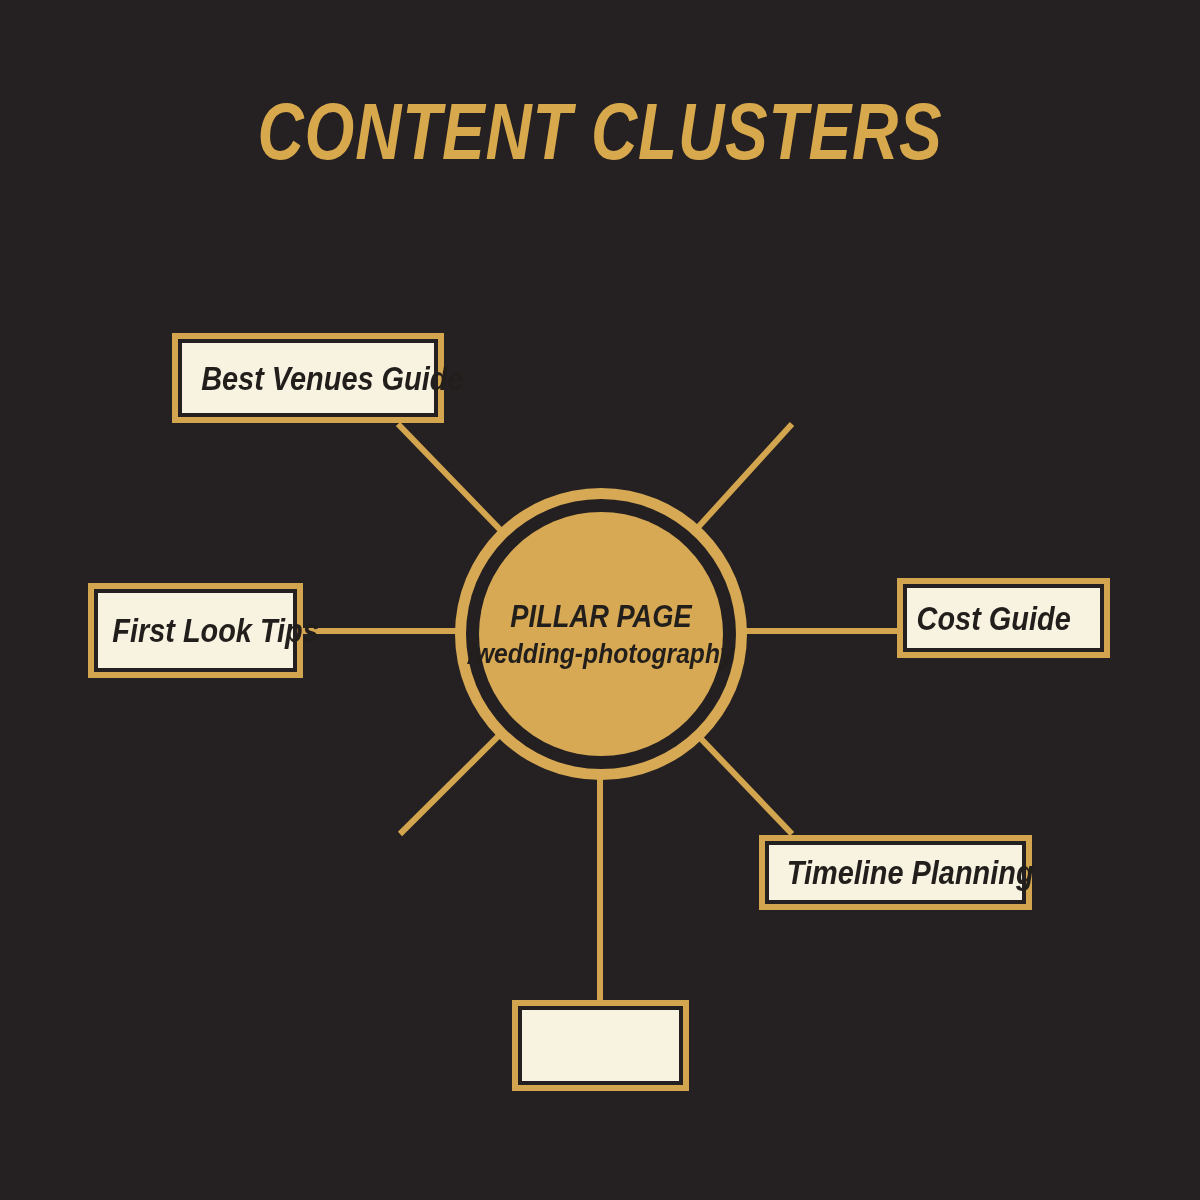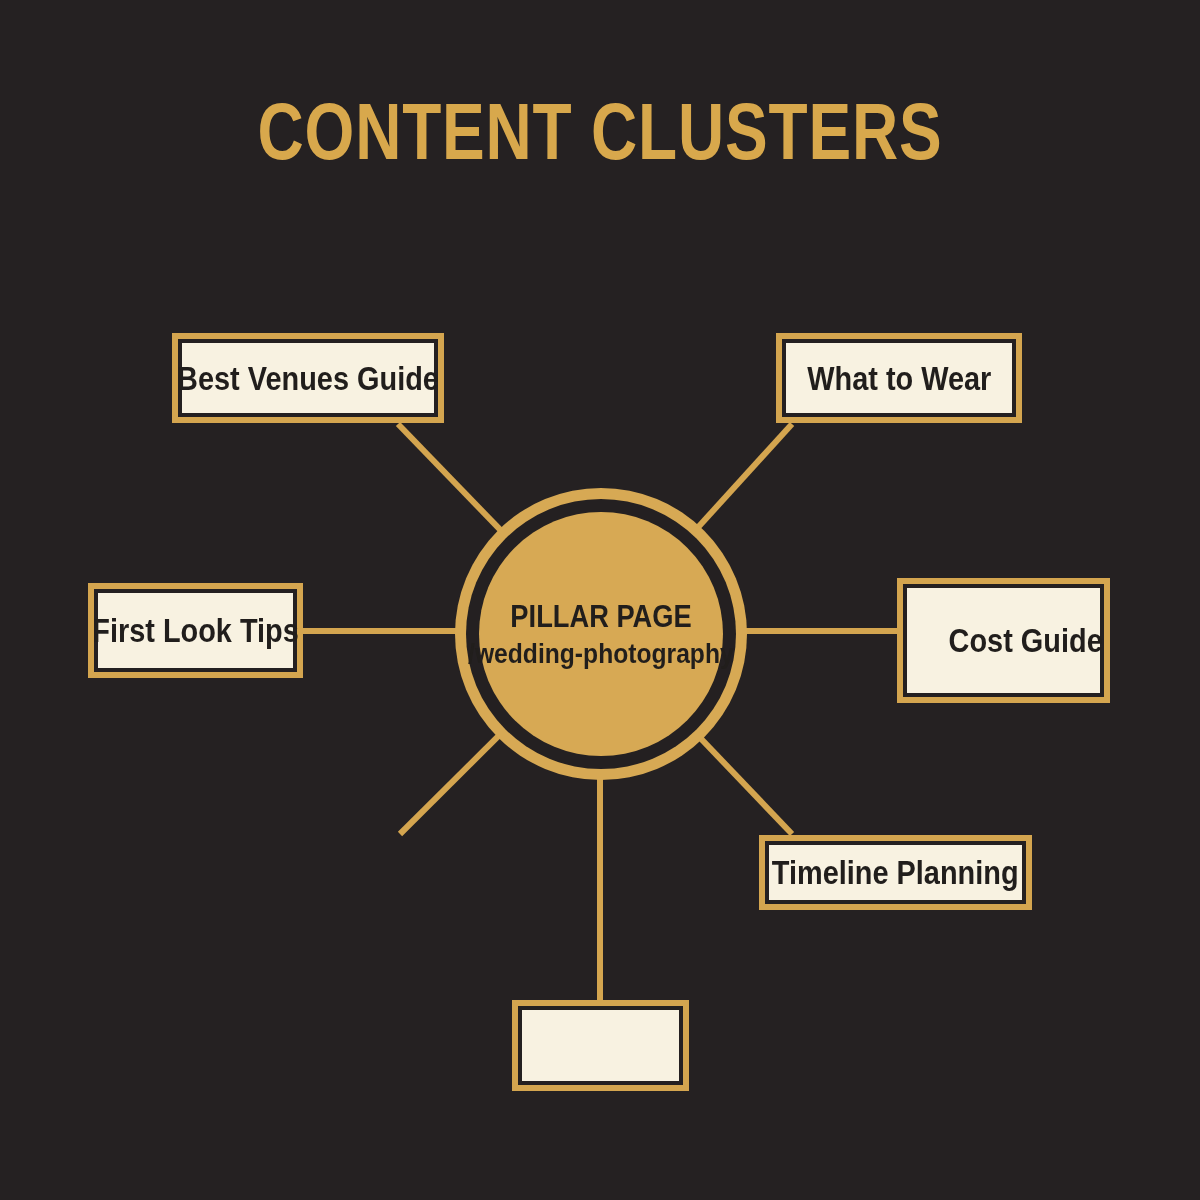--- a/index.html
+++ b/index.html
@@ -13,20 +13,21 @@
   }
   * { margin: 0; padding: 0; box-sizing: border-box; }
   html, body { background: var(--background); }
   .stage {
     position: relative;
     width: 1200px;
     height: 1200px;
     background: var(--background);
     overflow: hidden;
     font-family: "Liberation Sans", sans-serif;
+    font-style: italic;
   }
   .title {
     position: absolute;
     left: 0; right: 0;
     top: 86px;
     text-align: center;
     color: var(--title_gold);
     font-size: 80px;
     font-weight: bold;
     letter-spacing: 1px;
@@ -35,33 +36,32 @@
   }
   svg.lines { position: absolute; left: 0; top: 0; }
   svg.lines line { stroke: var(--gold); stroke-width: 6; }
   .node {
     position: absolute;
     background: var(--cream);
     border: 6px solid var(--gold);
     box-shadow: inset 0 0 0 4px var(--dark);
     display: flex;
     align-items: center;
-    justify-content: center;
   }
   .node .label {
     color: var(--text_dark);
     font-size: 34px;
     font-weight: bold;
     transform: scaleX(0.85);
     white-space: nowrap;
   }
   .n-best      { left: 172px; top: 333px; width: 272px; height: 90px; }
   .n-wear      { left: 776px; top: 333px; width: 246px; height: 90px; }
   .n-first     { left:  88px; top: 583px; width: 215px; height: 95px; }
-  .n-cost      { left: 897px; top: 578px; width: 213px; height: 125px; padding-left: 44px; }
+  .n-cost      { left: 897px; top: 578px; width: 213px; height: 80px; }
   .n-engage    { left: 180px; top: 835px; width: 262px; height: 88px; }
   .n-timeline  { left: 759px; top: 835px; width: 273px; height: 75px; }
   .n-empty     { left: 512px; top: 1000px; width: 177px; height: 91px; }
   .circle-outer {
     position: absolute;
     left: 455px; top: 488px;
     width: 292px; height: 292px;
     border-radius: 50%;
     background: var(--gold_fill);
     display: flex; align-items: center; justify-content: center;
@@ -110,23 +110,20 @@
     <line x1="601" y1="631" x2="897" y2="631"></line>
     <line x1="400" y1="834" x2="601" y2="634"></line>
     <line x1="792" y1="834" x2="601" y2="634"></line>
     <line x1="600" y1="634" x2="600" y2="1002"></line>
   </svg>
 
   <div class="node n-best">
     <span class="label">Best Venues Guide</span>
   </div>
 
-  <div class="node n-wear">
-    <span class="label">What to Wear</span>
-  </div>
 
   <div class="node n-first">
     <span class="label">First Look Tips</span>
   </div>
 
   <div class="node n-cost">
     <span class="label">Cost Guide</span>
   </div>
 
 

